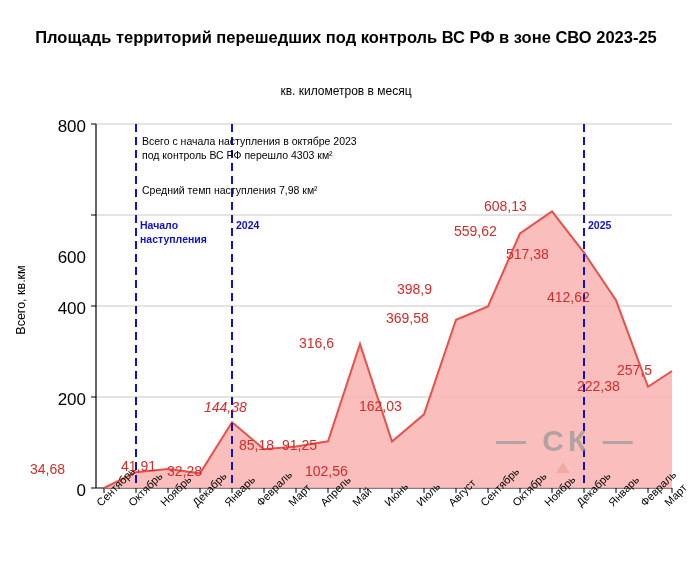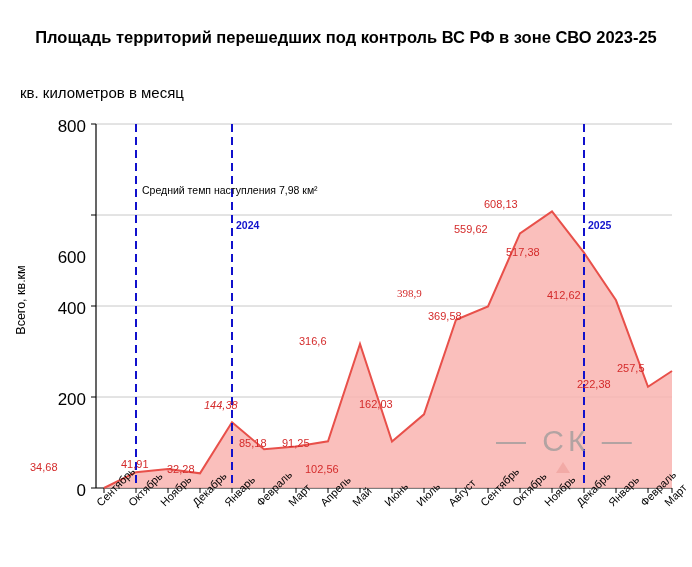--- a/index.html
+++ b/index.html
@@ -29,21 +29,22 @@
     text-align: center;
     font-size: 16.5px;
     font-weight: bold;
     line-height: 1.35;
   }
   .subtitle {
     position: absolute;
     left: 20px;
     top: 84px;
     width: 652px;
-    font-size: 15px;
+    text-align: center;
+    font-size: 12px;
   }
   .ylabel {
     position: absolute;
     left: 14px;
     top: 300px;
     transform-origin: left top;
     transform: rotate(-90deg) translate(-50%, 0);
     font-size: 12.5px;
     white-space: nowrap;
   }
@@ -67,35 +68,35 @@
     line-height: 1.3;
     white-space: pre-line;
   }
   .wm {
     position: absolute;
     left: 496px;
     top: 424px;
     font-size: 30px;
     letter-spacing: 4px;
     color: #9a9a9a;
-    font-weight: normal;
+    font-weight: bold;
     opacity: .75;
   }
   .wm-tri {
     position: absolute;
     left: 556px;
     top: 462px;
     width: 0; height: 0;
     border-left: 7px solid transparent;
     border-right: 7px solid transparent;
     border-bottom: 11px solid #f2aaa6;
   }
   .dlabel {
     position: absolute;
-    font-size: 11px;
+    font-size: 14px;
     color: #d42b2b;
     white-space: nowrap;
   }
   .xtick {
     position: absolute;
     font-size: 11px;
     transform-origin: left top;
     transform: rotate(-45deg);
     white-space: nowrap;
   }
@@ -186,39 +187,43 @@
   <div class="xtick" style="left:414px; top:500px;">Июль</div>
   <div class="xtick" style="left:446px; top:500px;">Август</div>
   <div class="xtick" style="left:478px; top:500px;">Сентябрь</div>
   <div class="xtick" style="left:510px; top:500px;">Октябрь</div>
   <div class="xtick" style="left:542px; top:500px;">Ноябрь</div>
   <div class="xtick" style="left:574px; top:500px;">Декабрь</div>
   <div class="xtick" style="left:606px; top:500px;">Январь</div>
   <div class="xtick" style="left:638px; top:500px;">Февраль</div>
   <div class="xtick" style="left:662px; top:500px;">Март</div>
 
+  <div class="note note1">Всего с начала наступления в октябре 2023
+под контроль ВС РФ перешло 4303 км²</div>
   <div class="note note2">Средний темп наступления 7,98 км²</div>
 
+  <div class="vline-label" style="left:140px; top:219px;">Начало
+наступления</div>
   <div class="vline-label" style="left:236px; top:219px;text-align:center;">2024</div>
   <div class="vline-label" style="left:588px; top:219px;">2025</div>
 
   <div class="wm">— СК —</div>
   <div class="wm-tri"></div>
 
   <div class="dlabel" style="left:30px;  top:461px;">34,68</div>
   <div class="dlabel" style="left:121px; top:458px;">41,91</div>
   <div class="dlabel" style="left:167px; top:463px;">32,28</div>
   <div class="dlabel" style="left:204px; top:399px;font-style:italic;">144,38</div>
   <div class="dlabel" style="left:239px; top:437px;">85,18</div>
   <div class="dlabel" style="left:282px; top:437px;">91,25</div>
   <div class="dlabel" style="left:305px; top:429px;margin-top:34px;">102,56</div>
   <div class="dlabel" style="left:299px; top:335px;">316,6</div>
   <div class="dlabel" style="left:359px; top:398px;text-align:right;">162,03</div>
-  <div class="dlabel" style="left:386px; top:310px;margin-left:42px;">369,58</div>
-  <div class="dlabel" style="left:397px; top:287px;font-family:Liberation Serif, serif;">398,9</div>
+  <div class="dlabel" style="left:386px; top:310px;">369,58</div>
+  <div class="dlabel" style="left:397px; top:281px;">398,9</div>
   <div class="dlabel" style="left:454px; top:223px;">559,62</div>
   <div class="dlabel" style="left:484px; top:198px;">608,13</div>
   <div class="dlabel" style="left:506px; top:246px;">517,38</div>
   <div class="dlabel" style="left:547px; top:289px;">412,62</div>
   <div class="dlabel" style="left:577px; top:378px;text-align:right;">222,38</div>
   <div class="dlabel" style="left:617px; top:362px;">257,5</div>
 
 </div>
 
 </body></html>

